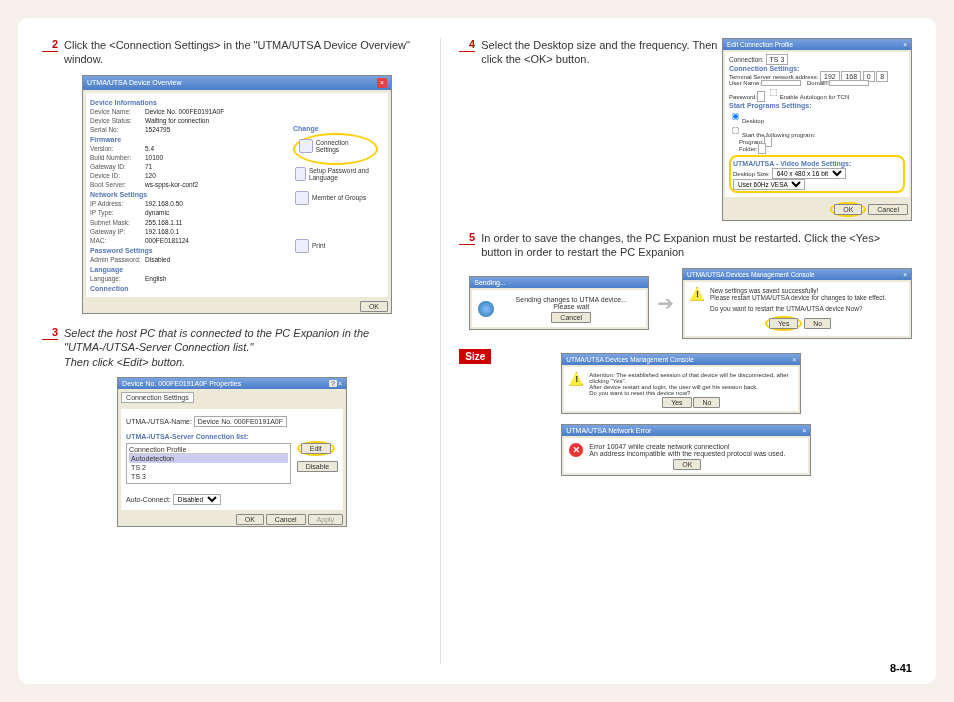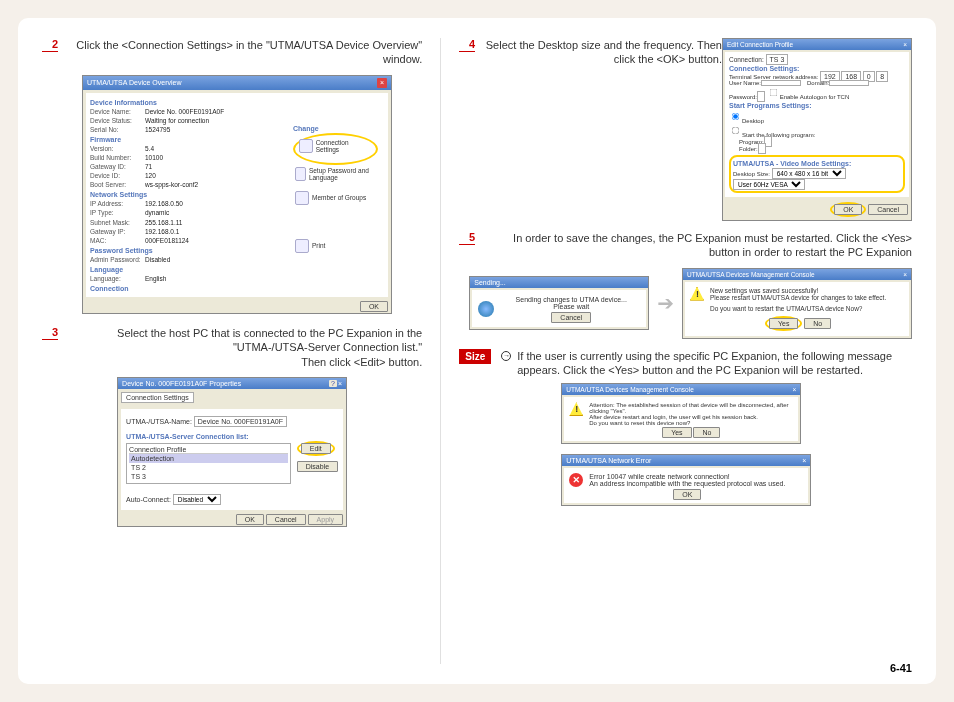--- a/index.html
+++ b/index.html
@@ -3,21 +3,21 @@
 <meta charset="utf-8">
 <style>
 * { box-sizing: border-box; margin: 0; padding: 0; }
 body { font-family: Arial, sans-serif; background: #f5f0ea; width: 954px; height: 702px; overflow: hidden; }
 .page { background: #fff; margin: 18px; width: 918px; height: 666px; border-radius: 10px; padding: 20px 24px; display: flex; position: relative; }
 .col { flex: 1; font-size: 11px; color: #333; }
 .col-left { padding-right: 18px; border-right: 1px solid #e0e0e0; }
 .col-right { padding-left: 18px; }
 .step { display: flex; margin-bottom: 8px; }
 .step-num { color: #c00; font-weight: bold; width: 16px; text-align: right; margin-right: 6px; border-bottom: 1px solid #c00; padding-bottom: 1px; height: 14px; font-size: 11px; }
-.step-text { flex: 1; line-height: 1.3; text-align: right; }
+.step-text { flex: 1; line-height: 1.3; }
 .dialog { border: 1px solid #888; background: #ece9d8; font-size: 7px; margin: 6px 0 12px 40px; width: 310px; }
 .dialog-title { background: linear-gradient(#7aa3e0,#4a7dc8); color: #fff; padding: 2px 4px; display: flex; justify-content: space-between; align-items: center; font-size: 7px; }
 .dialog-title .x { background: #d44; color: #fff; width: 10px; height: 10px; text-align: center; line-height: 9px; font-size: 7px; border-radius: 1px; }
 .dialog-body { background: #fff; margin: 3px; padding: 4px; }
 .section-label { color: #5577bb; font-size: 7px; margin: 2px 0 1px; font-weight: bold; }
 .info-row { display: flex; font-size: 6.5px; line-height: 1.4; }
 .info-row .lbl { width: 55px; color: #555; }
 .info-row .val { color: #222; }
 .right-panel { position: absolute; right: 10px; top: 30px; width: 85px; }
 .panel-item { display: flex; align-items: center; font-size: 6.5px; margin-bottom: 6px; padding: 2px; }
@@ -165,21 +165,21 @@
             <span class="icon"></span>
             <span>Print</span>
           </div>
         </div>
       </div>
       <div class="btn-row"><span class="btn">OK</span></div>
     </div>
 
     <div class="step">
       <div class="step-num">3</div>
-      <div class="step-text" style="white-space:pre-line;">Select the host PC that is connected to the PC Expanion in the "UTMA-/UTSA-Server Connection list."
+      <div class="step-text" style="white-space:pre-line;font-style:italic;">Select the host PC that is connected to the PC Expanion in the "UTMA-/UTSA-Server Connection list."
 Then click &lt;Edit&gt; button.</div>
     </div>
 
     <div class="small-dialog">
       <div class="small-dialog-title">
         <span>Device No. 000FE0191A0F Properties</span>
         <span><span style="background:#ece9d8;color:#34a;padding:0 2px;margin-right:1px;border-radius:1px;">?</span><span class="x">×</span></span>
       </div>
       <div style="padding:3px;background:#ece9d8;">
         <div style="background:#fff;border:1px solid #aaa;padding:1px 4px;display:inline-block;">Connection Settings</div>
@@ -299,24 +299,20 @@
               <span class="btn">No</span>
             </div>
           </div>
         </div>
       </div>
     </div>
 
     <div class="note-row">
       <span class="note-badge">Size</span>
       <div class="note-content">
-        <div class="bullet-row">
-          <div class="bullet-icon"></div>
-          <div class="bullet-text">If the user is currently using the specific PC Expanion, the following message appears. Click the &lt;Yes&gt; button and the PC Expanion will be restarted.</div>
-        </div>
 
         <div class="warn-box" style="margin:4px 0 10px 60px;width:240px;">
           <div class="warn-title">
               <span>UTMA/UTSA Devices Management Console</span>
               <span class="x">×</span>
             </div>
           <div class="warn-body">
             <div class="warn-icon"></div>
             <div>
               <div style="white-space:pre-line;font-size:6px;">Attention: The established session of that device will be disconnected, after clicking "Yes".
@@ -342,14 +338,14 @@
               <div>Error 10047 while create network connection!</div>
               <div>An address incompatible with the requested protocol was used.</div>
               <div style="text-align:center;margin-top:4px;"><span class="btn">OK</span></div>
             </div>
           </div>
         </div>
       </div>
     </div>
   </div>
 
-  <div class="page-num">6-41</div>
+  <div class="page-num">8-41</div>
 </div>
 
 </body></html>

